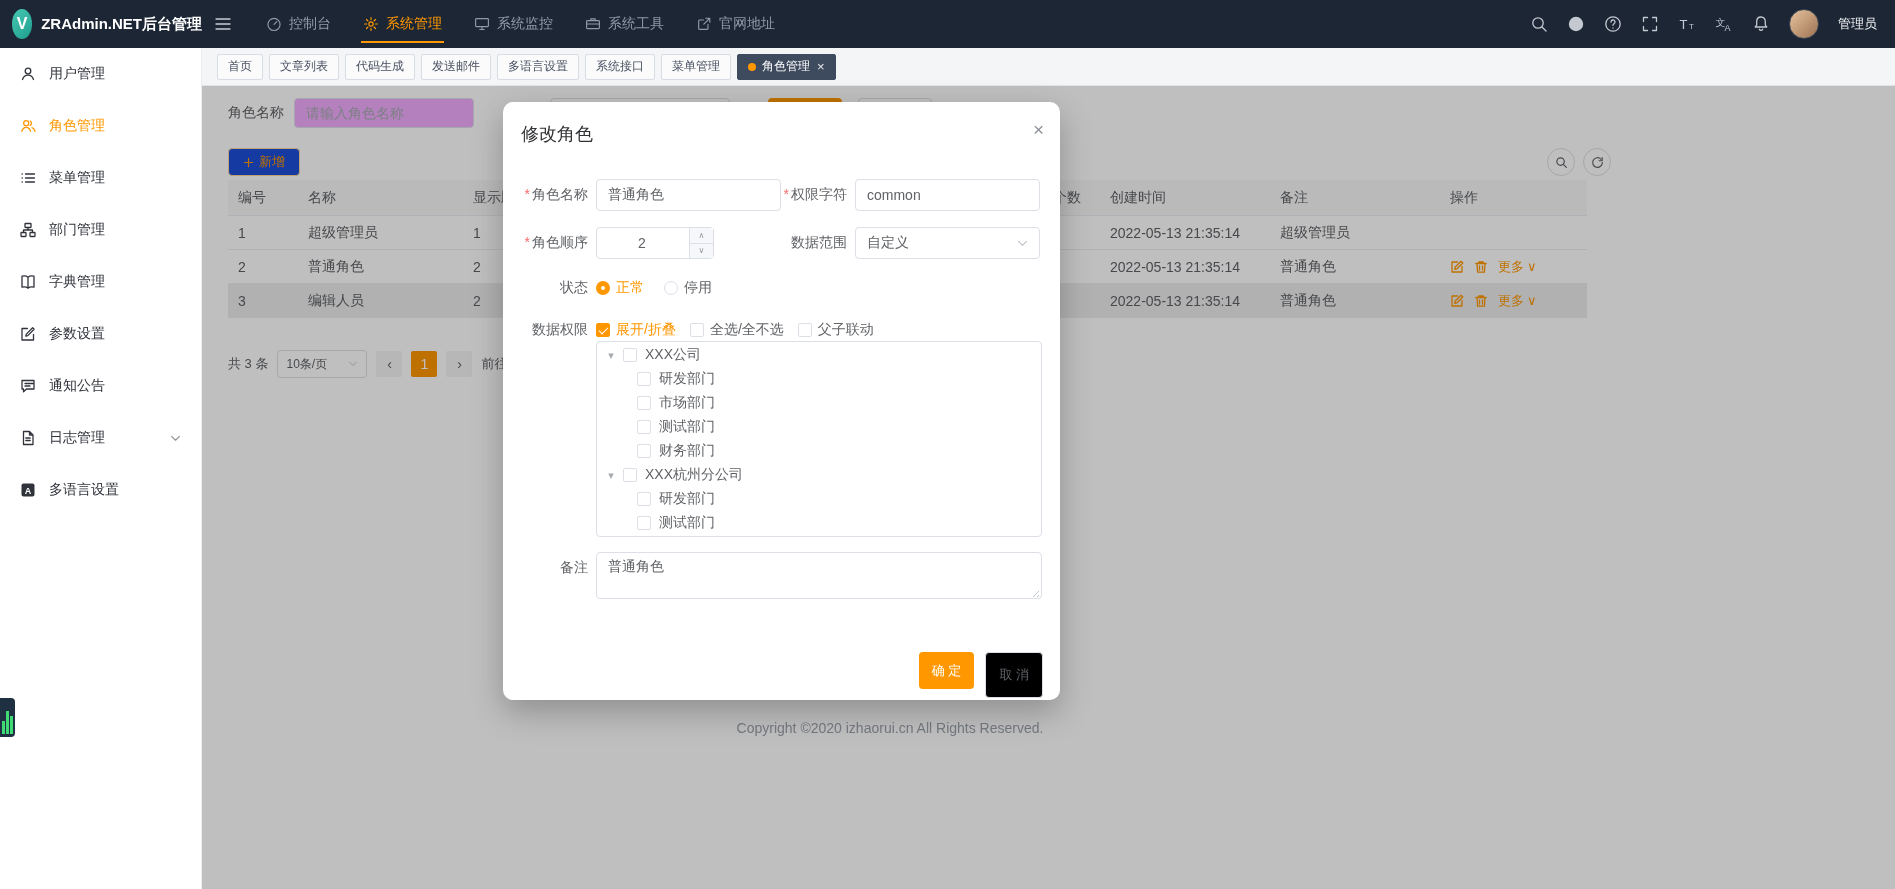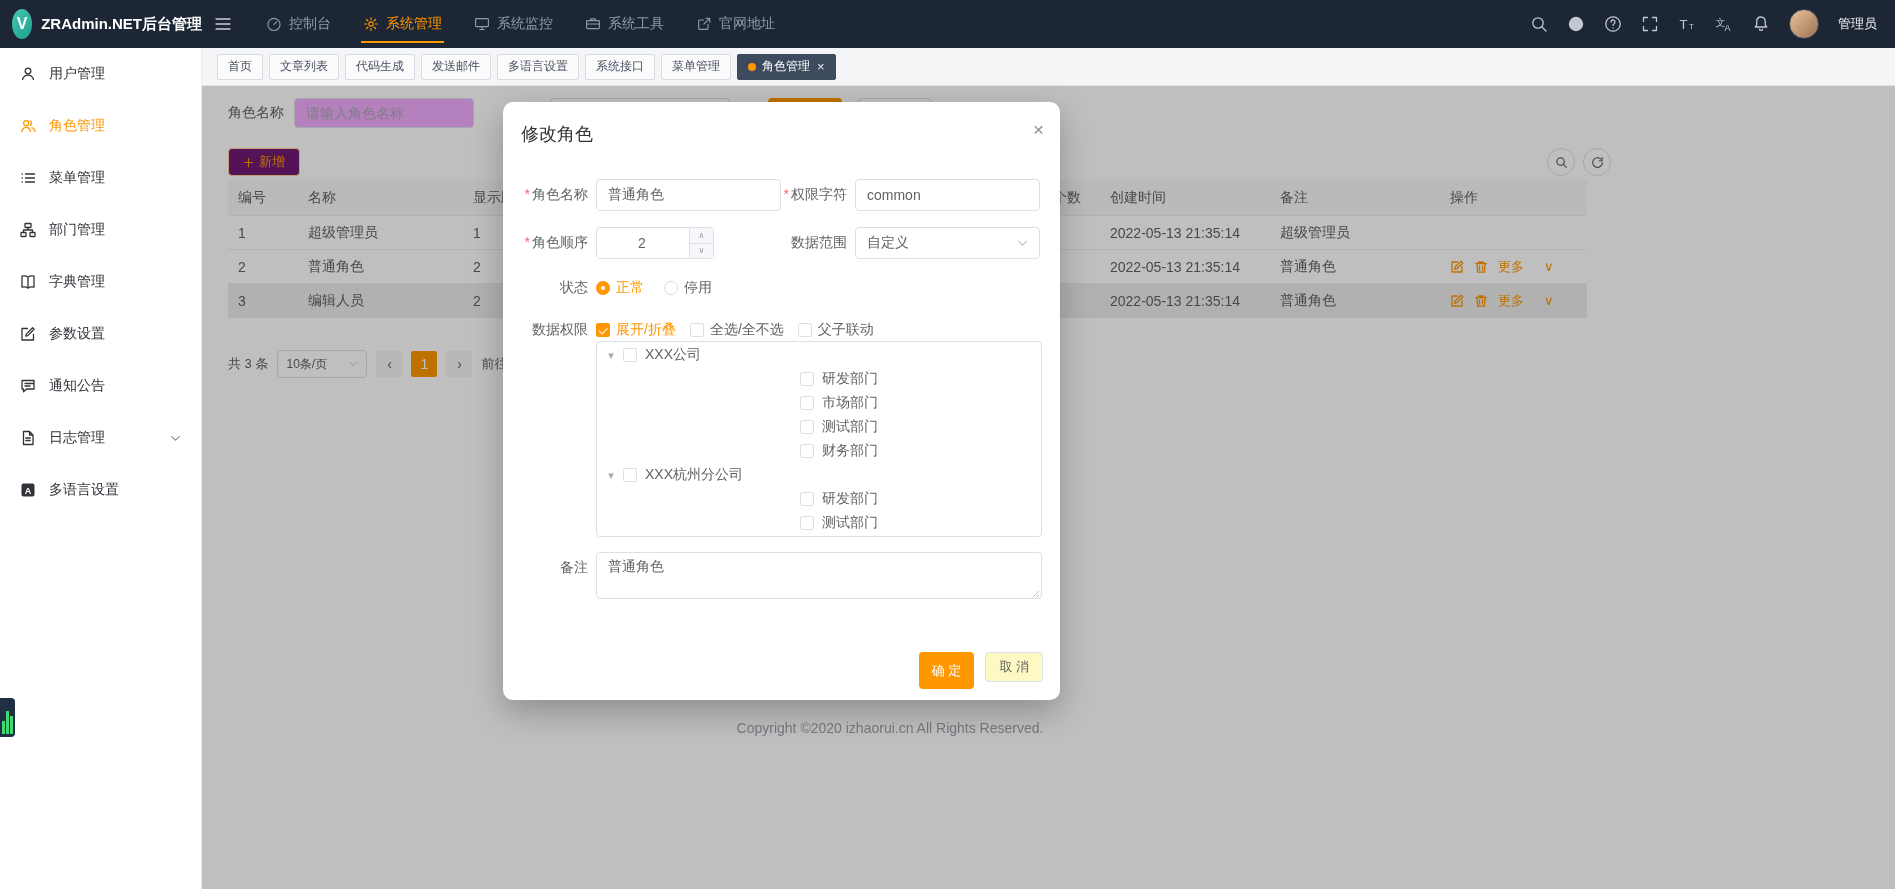--- a/index.html
+++ b/index.html
@@ -43,35 +43,35 @@
   .f-label { font-size:14px; color:#606266; margin-right:10px; white-space:nowrap; }
   .el-input { height:30px; width:180px; border:1px solid #dcdfe6; border-radius:4px; padding:0 11px; font-size:14px; color:#606266; background:#f0abfc; outline:none; font-family:"Liberation Sans",sans-serif; }
   .el-input::placeholder { color:#a8abb2; }
   .el-select { height:30px; width:180px; border:1px solid #dcdfe6; border-radius:4px; padding:0 11px; font-size:14px; background:#fff; display:flex; align-items:center; justify-content:space-between; cursor:pointer; }
   .el-select .ph { color:#a8abb2; }
   .sel-caret { color:#c0c4cc; display:flex; }
   .ml38 { margin-left:38px; }
   .btn { height:30px; border-radius:4px; font-size:13px; display:inline-flex; align-items:center; gap:5px; padding:0 14px; cursor:pointer; border:1px solid transparent; white-space:nowrap; }
   .btn-primary { background:#ff9700; color:#fff; margin-left:38px; }
   .btn-plain { background:#fff; color:#606266; border-color:#dcdfe6; margin-left:16px; }
-  .btn-warn-plain { background:#701a75; color:#ff9700; border-color:#ffd89a; height:28px; font-size:13px; }
+  .btn-warn-plain { background:#1d4ed8; color:#ff9700; border-color:#ffd89a; height:28px; font-size:13px; }
   .toolbar-row { position:absolute; left:26px; top:62px; right:0; height:28px; display:flex; align-items:center; }
   .tool-circles { position:absolute; left:1319px; top:0; display:flex; gap:8px; }
   .circle-btn { width:28px; height:28px; border-radius:50%; border:1px solid #dcdfe6; background:#fff; color:#606266; display:flex; align-items:center; justify-content:center; cursor:pointer; }
 
   
   .rtable { position:absolute; left:26px; top:94px; width:1359px; font-size:14px; }
   .t-grid { display:grid; grid-template-columns:70px 165px 160px 180px 212px 85px 170px 170px 147px; }
   .thead { height:36px; background:#f8f8f9; border-bottom:1px solid #ebeef5; color:#606266; }
   .th, .td { display:flex; align-items:center; padding-left:10px; overflow:hidden; white-space:nowrap; }
   .trow { height:34px; border-bottom:1px solid #ebeef5; color:#606266; background:#fff; }
   .trow.hl { background:#ececee; }
   .ops { gap:10px; color:#ff9700; }
   .ops .icx { display:flex; cursor:pointer; color:#ff9700; }
-  .more { font-size:13px; color:#ff9700; cursor:pointer; display:flex; align-items:center; gap:20px; }
+  .more { font-size:13px; color:#ff9700; cursor:pointer; display:flex; align-items:center; gap:3px; }
 
   
   .pager { position:absolute; left:26px; top:264px; height:28px; display:flex; align-items:center; gap:9px; font-size:13px; color:#606266; }
   .pg-select { height:28px; width:90px; border:1px solid #dcdfe6; border-radius:4px; background:#fff; display:flex; align-items:center; justify-content:space-between; padding:0 8px; font-size:12px; color:#606266; cursor:pointer; }
   .pg-btn { width:26px; height:26px; background:#f4f4f5; border-radius:2px; display:flex; align-items:center; justify-content:center; color:#606266; cursor:pointer; font-size:14px; }
   .pg-btn.cur { background:#ff9700; color:#fff; }
   .goto-input { width:44px; height:26px; border:1px solid #dcdfe6; border-radius:4px; text-align:center; font-size:13px; color:#606266; }
 
   .copyright { position:absolute; left:0; top:634px; width:1376px; text-align:center; font-size:14px; color:#9da3ac; }
 
@@ -100,29 +100,29 @@
   .radio span.tx { color:#606266; }
   .chk { display:flex; align-items:center; gap:6px; cursor:pointer; font-size:14px; margin-right:14px; }
   .chk .cbx { width:14px; height:14px; border-radius:2px; border:1px solid #dcdfe6; background:#fff; position:relative; }
   .chk.on .cbx { background:#ff9700; border-color:#ff9700; }
   .chk.on .cbx::after { content:""; position:absolute; left:4px; top:1px; width:4px; height:8px; border:solid #fff; border-width:0 1.5px 1.5px 0; transform:rotate(45deg); }
   .chk.on .tx { color:#ff9700; }
   .chk .tx { color:#606266; }
   .tree-box { position:absolute; left:93px; top:239px; width:446px; height:196px; border:1px solid #dcdfe6; border-radius:4px; overflow:hidden; padding-top:1px; }
   .tree-row { height:24px; display:flex; align-items:center; font-size:14px; color:#606266; cursor:pointer; }
   .tree-row.parent { padding-left:6px; }
-  .tree-row.child { padding-left:40px;justify-content:center; }
+  .tree-row.child { padding-left:40px; }
   .tree-caret { width:16px; color:#a8abb2; font-size:11px; text-align:center; margin-right:4px; }
   .cb { width:14px; height:14px; border:1px solid #dcdfe6; border-radius:2px; background:#fff; margin-right:8px; flex:0 0 14px; }
   .d-textarea { width:446px; height:47px; border:1px solid #dcdfe6; border-radius:4px; padding:5px 11px; font-size:14px; color:#606266; resize:none; outline:none; font-family:"Liberation Sans",sans-serif; position:relative; }
   .ta-wrap { position:relative; }
   .ta-wrap::after { content:""; position:absolute; right:3px; bottom:6px; width:9px; height:9px; background:repeating-linear-gradient(135deg, transparent 0 2px, #c0c4cc 2px 3px); clip-path:polygon(100% 0, 100% 100%, 0 100%); }
   .dlg-footer { position:absolute; right:17px; top:550px; display:flex; gap:11px; }
   .btn-confirm { height:37px; padding:0 13px; background:#ff9700; color:#fff; border:none; border-radius:4px; font-size:13px; cursor:pointer; }
-  .btn-cancel { height:30px; padding:0 13px; background:#fef9c3; color:#606266; border:1px solid #dcdfe6; border-radius:4px; font-size:13px; cursor:pointer; }
+  .btn-cancel { height:46px; padding:0 13px; background:#000000; color:#606266; border:1px solid #dcdfe6; border-radius:4px; font-size:13px; cursor:pointer; }
 
   
   .stats-widget { position:absolute; left:0; top:698px; width:15px; height:39px; background:#203043; border-radius:0 4px 4px 0; z-index:120; display:flex; align-items:flex-end; gap:1px; padding:3px 2px; cursor:pointer; }
   .stats-widget i { display:block; width:3px; background:#3fda73; }
   .stats-widget i:nth-child(1){height:40%;} .stats-widget i:nth-child(2){height:70%;} .stats-widget i:nth-child(3){height:55%;}
 </style>
 </head>
 <body>
 
 <div class="app">

